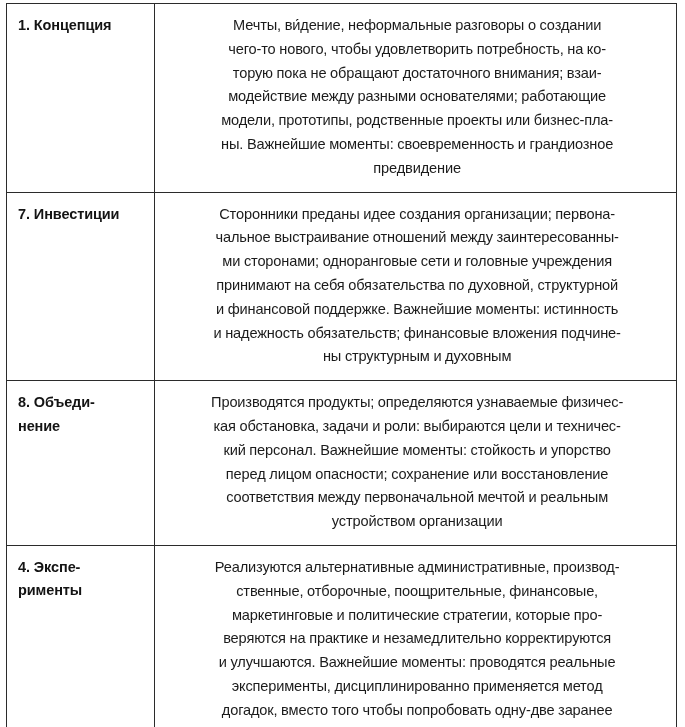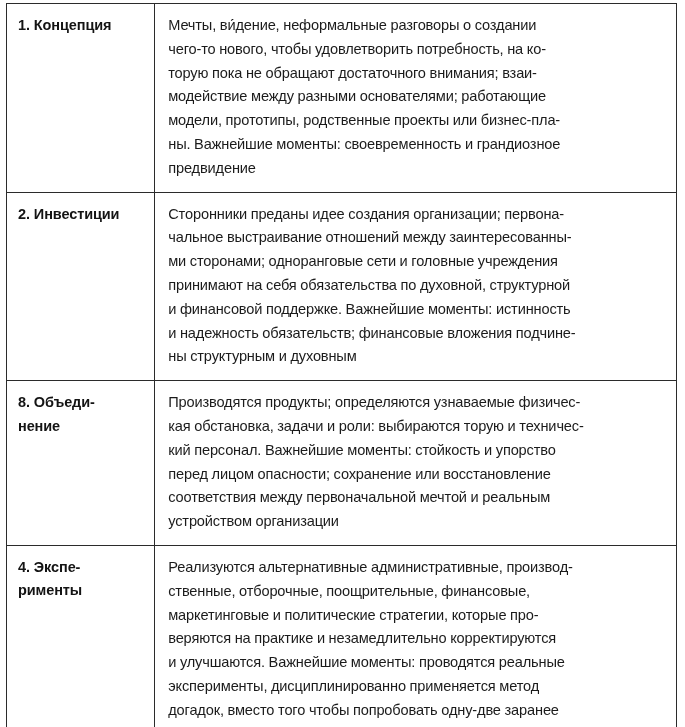--- a/index.html
+++ b/index.html
@@ -54,20 +54,21 @@
   }
 
   td.stage-body {
     padding: 10px 10px 11px 13px;
     font-size: 14.6px;
     line-height: 23.8px;
     letter-spacing: -0.15px;
     color: #1b1b1b;
     white-space: pre-line;
     word-spacing: -0.2px;
+    text-align: center;
   }
 </style>
 </head>
 <body>
 
 <div class="page">
 
   <table class="stages-table">
     <colgroup>
       <col class="col-label">
@@ -80,35 +81,35 @@
         <td class="stage-body">Мечты, ви́дение, неформальные разговоры о создании
 чего-то нового, чтобы удовлетворить потребность, на ко-
 торую пока не обращают достаточного внимания; взаи-
 модействие между разными основателями; работающие
 модели, прототипы, родственные проекты или бизнес-пла-
 ны. Важнейшие моменты: своевременность и грандиозное
 предвидение</td>
       </tr>
 
       <tr>
-        <td class="stage-label">2. Инвестиции</td>
+        <td class="stage-label">7. Инвестиции</td>
         <td class="stage-body">Сторонники преданы идее создания организации; первона-
 чальное выстраивание отношений между заинтересованны-
 ми сторонами; одноранговые сети и головные учреждения
 принимают на себя обязательства по духовной, структурной
 и финансовой поддержке. Важнейшие моменты: истинность
 и надежность обязательств; финансовые вложения подчине-
 ны структурным и духовным</td>
       </tr>
 
       <tr>
         <td class="stage-label">8. Объеди-
 нение</td>
         <td class="stage-body">Производятся продукты; определяются узнаваемые физичес-
-кая обстановка, задачи и роли: выбираются торую и техничес-
+кая обстановка, задачи и роли: выбираются цели и техничес-
 кий персонал. Важнейшие моменты: стойкость и упорство
 перед лицом опасности; сохранение или восстановление
 соответствия между первоначальной мечтой и реальным
 устройством организации</td>
       </tr>
 
       <tr>
         <td class="stage-label">4. Экспе-
 рименты</td>
         <td class="stage-body">Реализуются альтернативные административные, производ-

